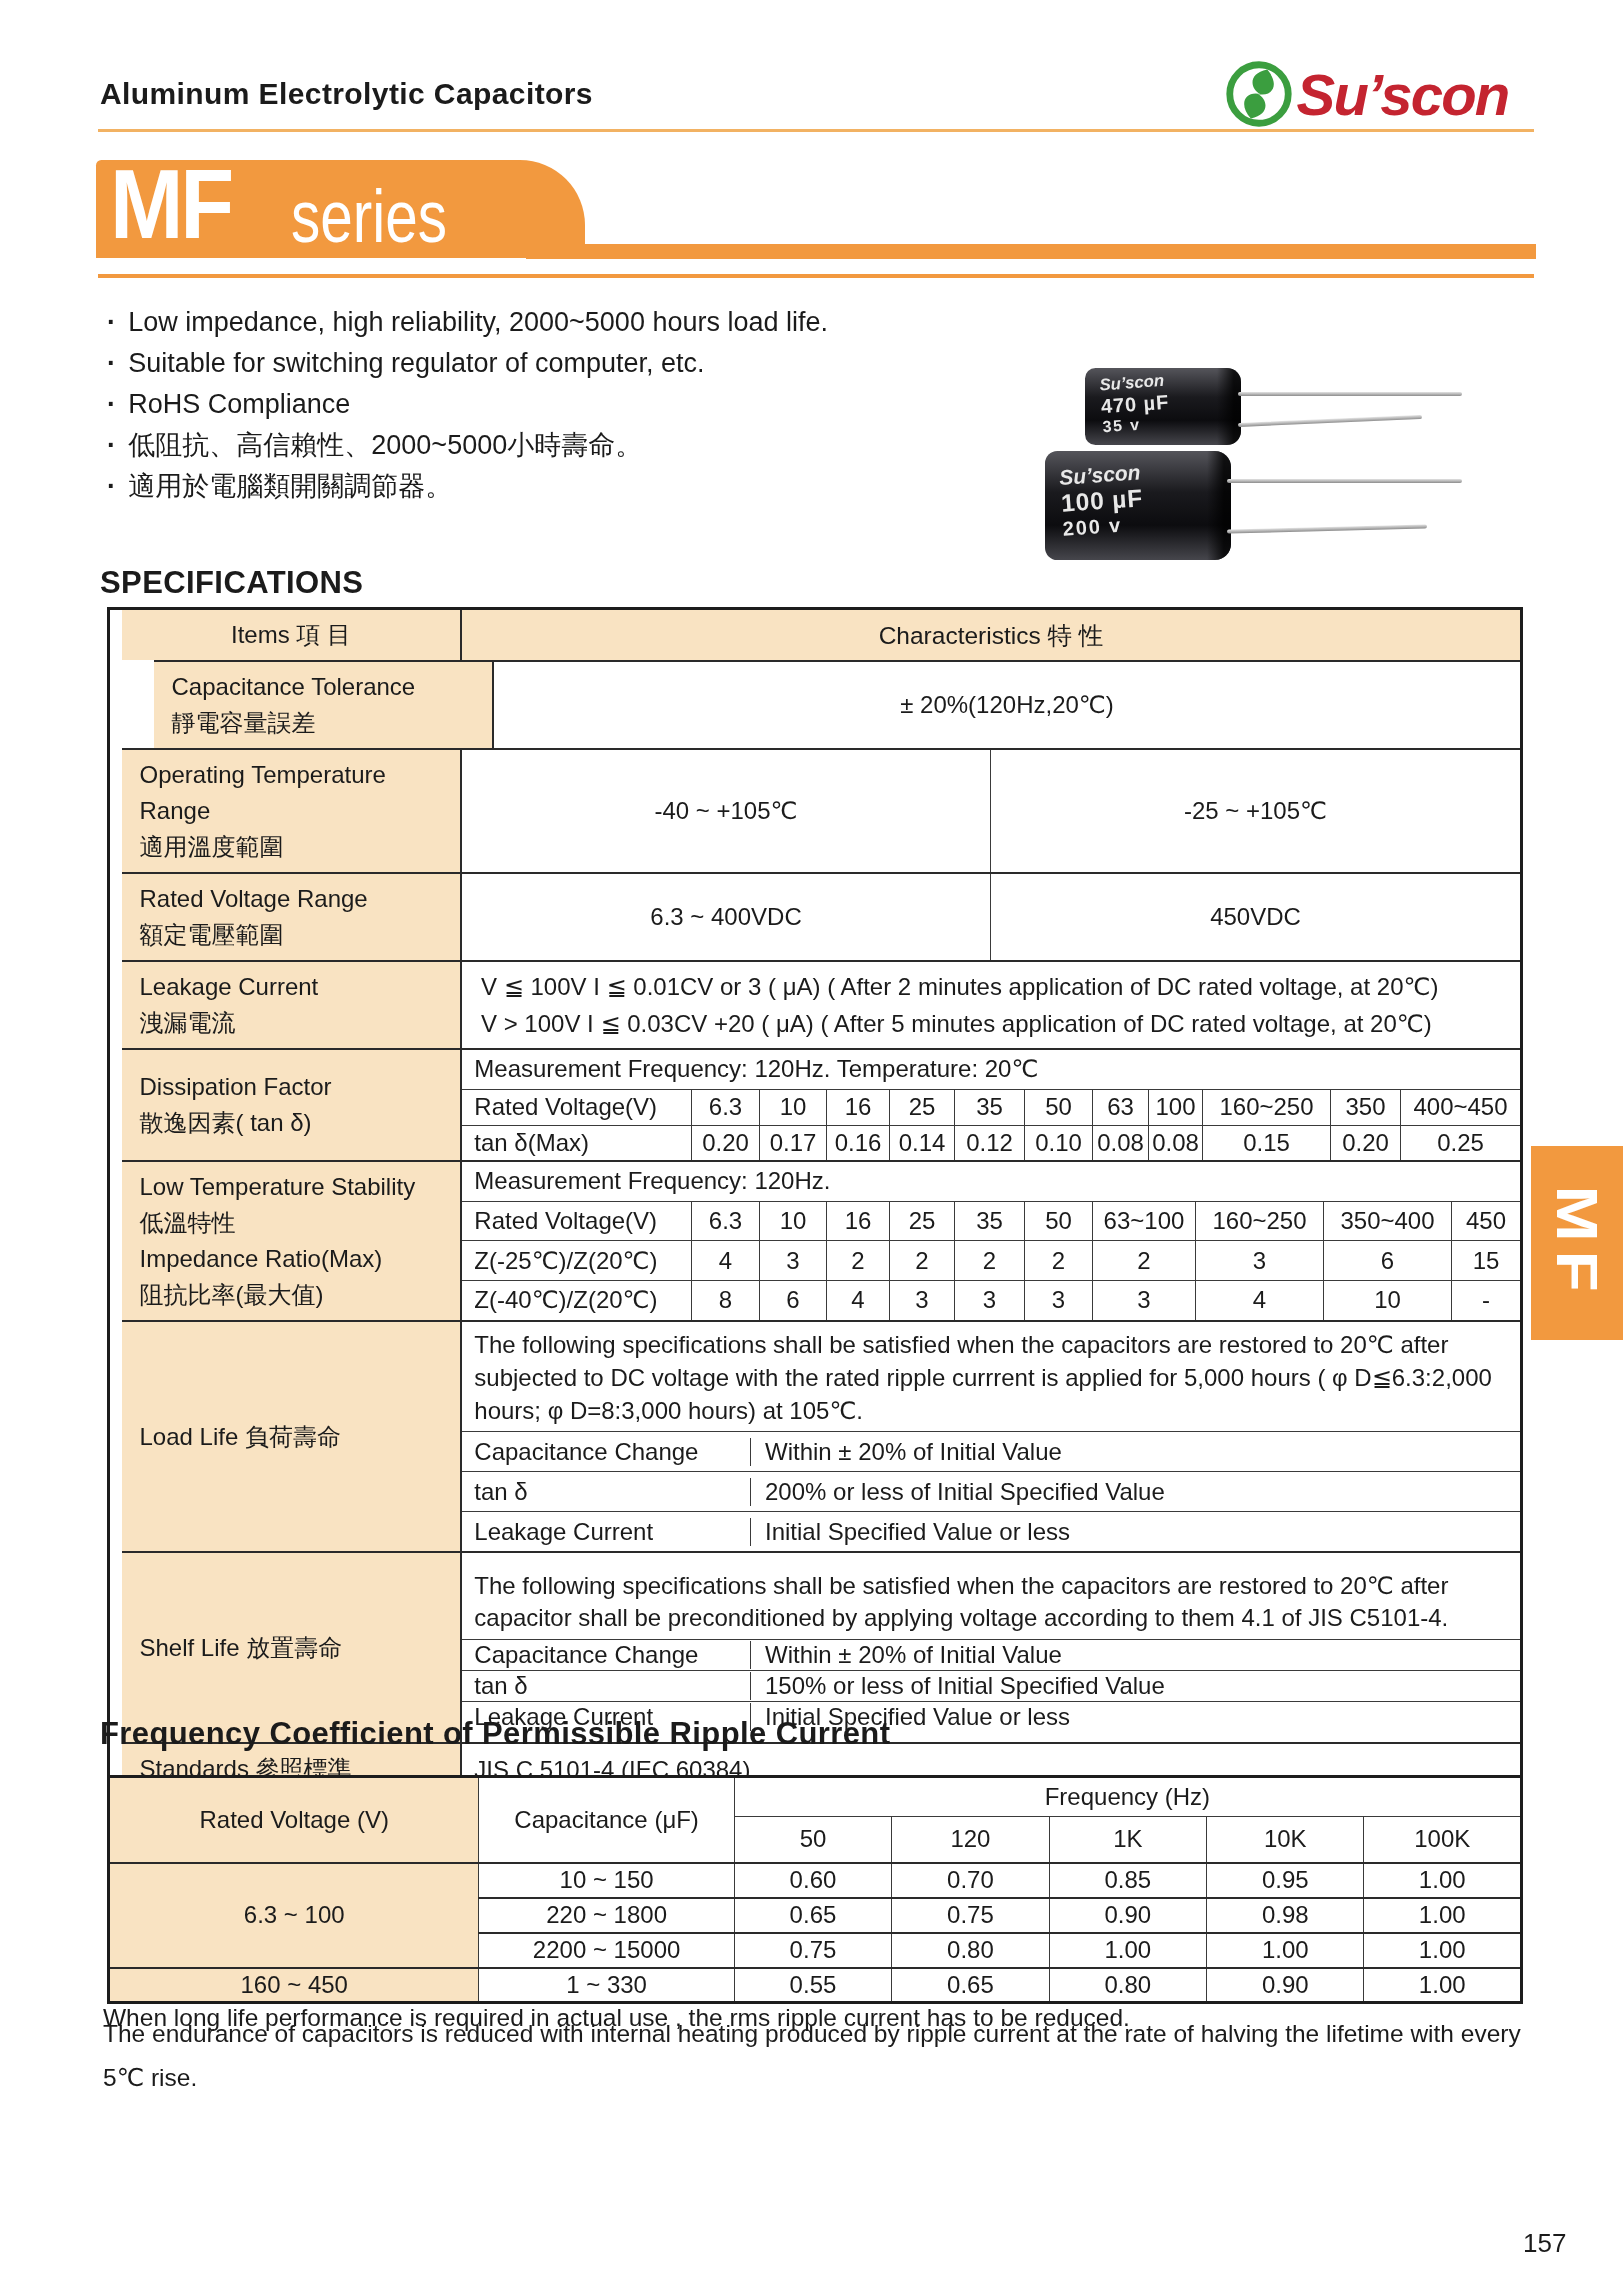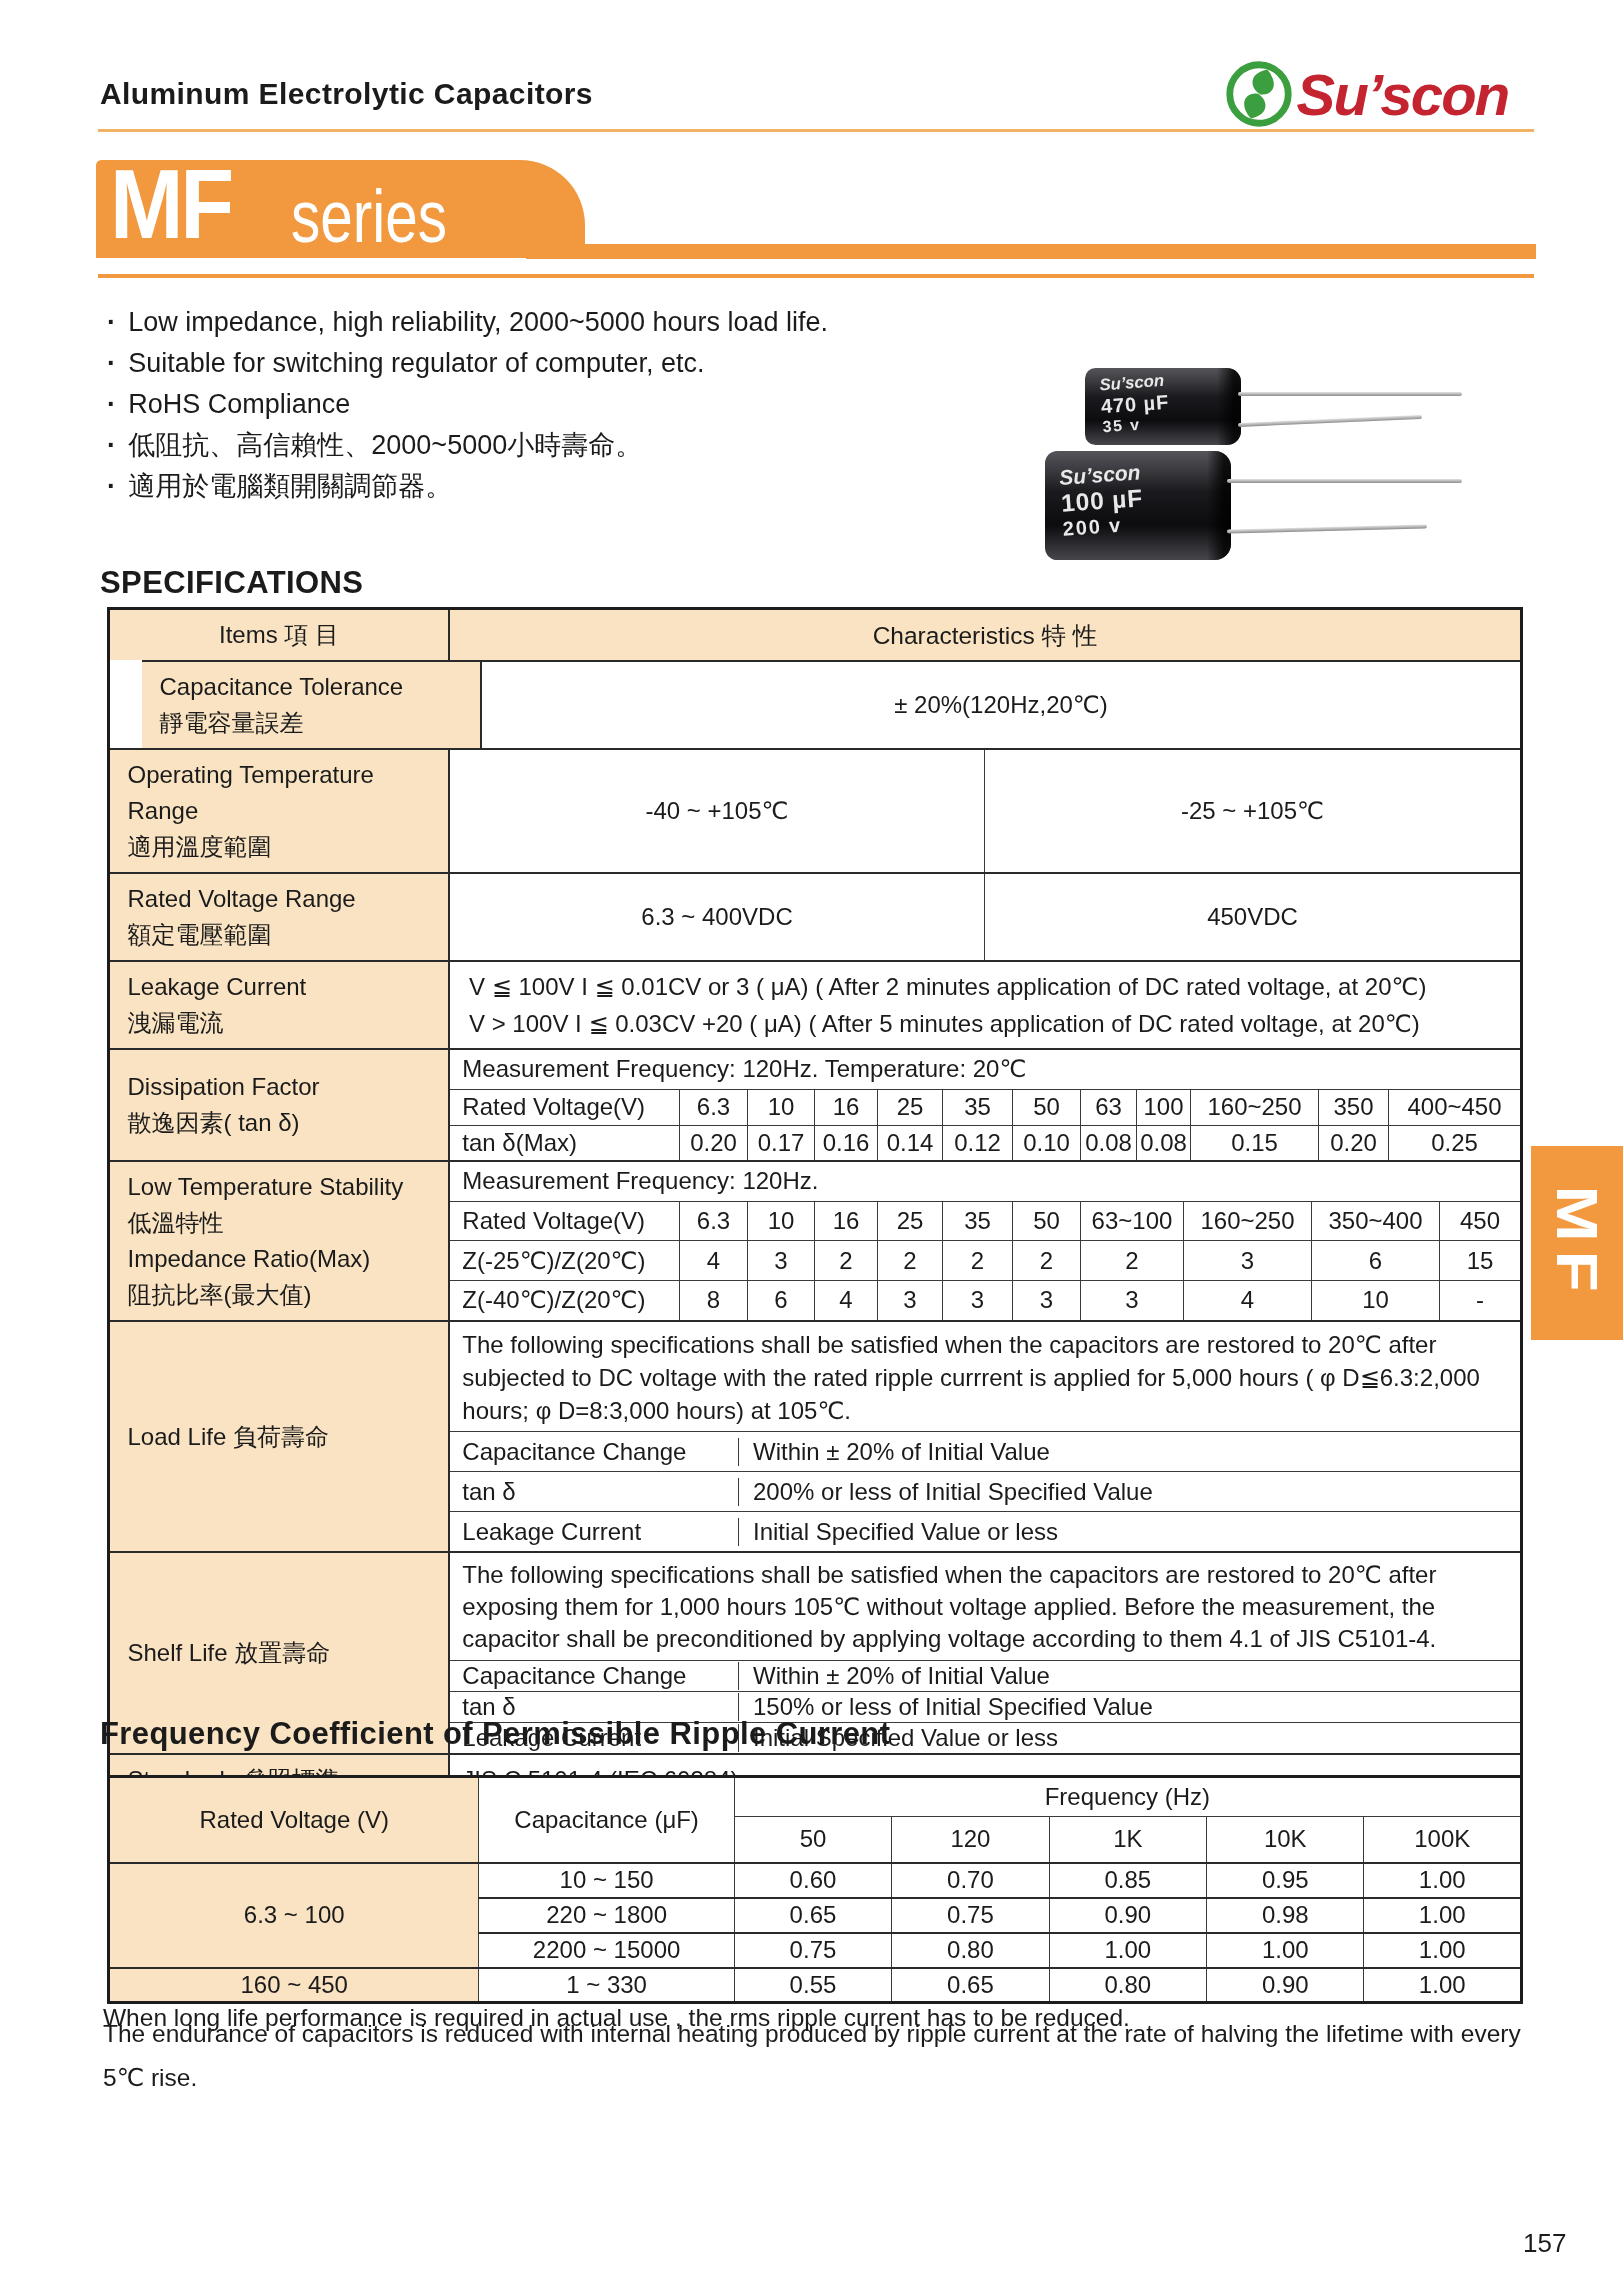--- a/index.html
+++ b/index.html
@@ -46,21 +46,21 @@
   .lead { position:absolute; height:4.4px; background:linear-gradient(180deg,#e3e3e3,#8d8d8d); border-radius:2.6px; }
   .lead-s1 { left:1238px; top:392px; width:224px; }
   .lead-s2 { left:1238px; top:419px; width:184px; transform:rotate(-2.5deg); }
   .lead-b1 { left:1227px; top:479px; width:235px; }
   .lead-b2 { left:1227px; top:527px; width:200px; transform:rotate(-1.5deg); }
   
   .sec-title { position:absolute; font-size:31px; font-weight:bold; letter-spacing:0.4px; }
   .sec-title.spec { left:100px; top:565px; }
   .sec-title.freq { left:100px; top:1716px; }
   
-  .spec-table { position:absolute; left:107px; top:607px; width:1416px; border:3.5px solid #1c1c1c; background:#fff; }
+  .spec-table { position:absolute; left:107px; top:607px; width:1416px; border:3.5px solid #1c1c1c; background:#fff;padding-left:12px; }
   .srow { display:flex; border-top:2.6px solid #2a2a2a; align-items:stretch; }
   .srow:first-child { border-top:none; }
   .slabel { width:340px; min-width:340px; background:#f9e3c2; border-right:2.6px solid #2a2a2a;
             padding:7px 7px 7px 17.5px; display:flex; flex-direction:column; justify-content:center;
             font-size:24px; line-height:1.5; }
   .slabel.center { align-items:center; padding-left:7px; }
   .scontent { flex:1; display:flex; flex-direction:column; justify-content:center; font-size:24px; min-width:0; }
   .scontent.center { align-items:center; }
   .split { flex-direction:row; }
   .split .half { width:50%; display:flex; align-items:center; justify-content:center;text-align:center; }
@@ -325,21 +325,20 @@
       </div>
     </div>
 
     <div class="srow r-shelf">
       <div class="slabel">
         <div>Shelf Life 放置壽命</div>
       </div>
       <div class="scontent">
         <div class="intro tight">
           <div>The following specifications shall be satisfied when the capacitors are restored to 20℃ after</div>
-          <div>exposing them for 1,000 hours 105℃ without voltage applied. Before the measurement, the</div>
           <div>capacitor shall be preconditioned by applying voltage according to them 4.1 of JIS C5101-4.</div>
         </div>
         <div class="kvrow tight">
           <div class="kcell">Capacitance Change</div>
           <div class="vcell">Within ± 20% of Initial Value</div>
         </div>
         <div class="kvrow tight">
           <div class="kcell">tan δ</div>
           <div class="vcell">150% or less of Initial Specified Value</div>
         </div>

